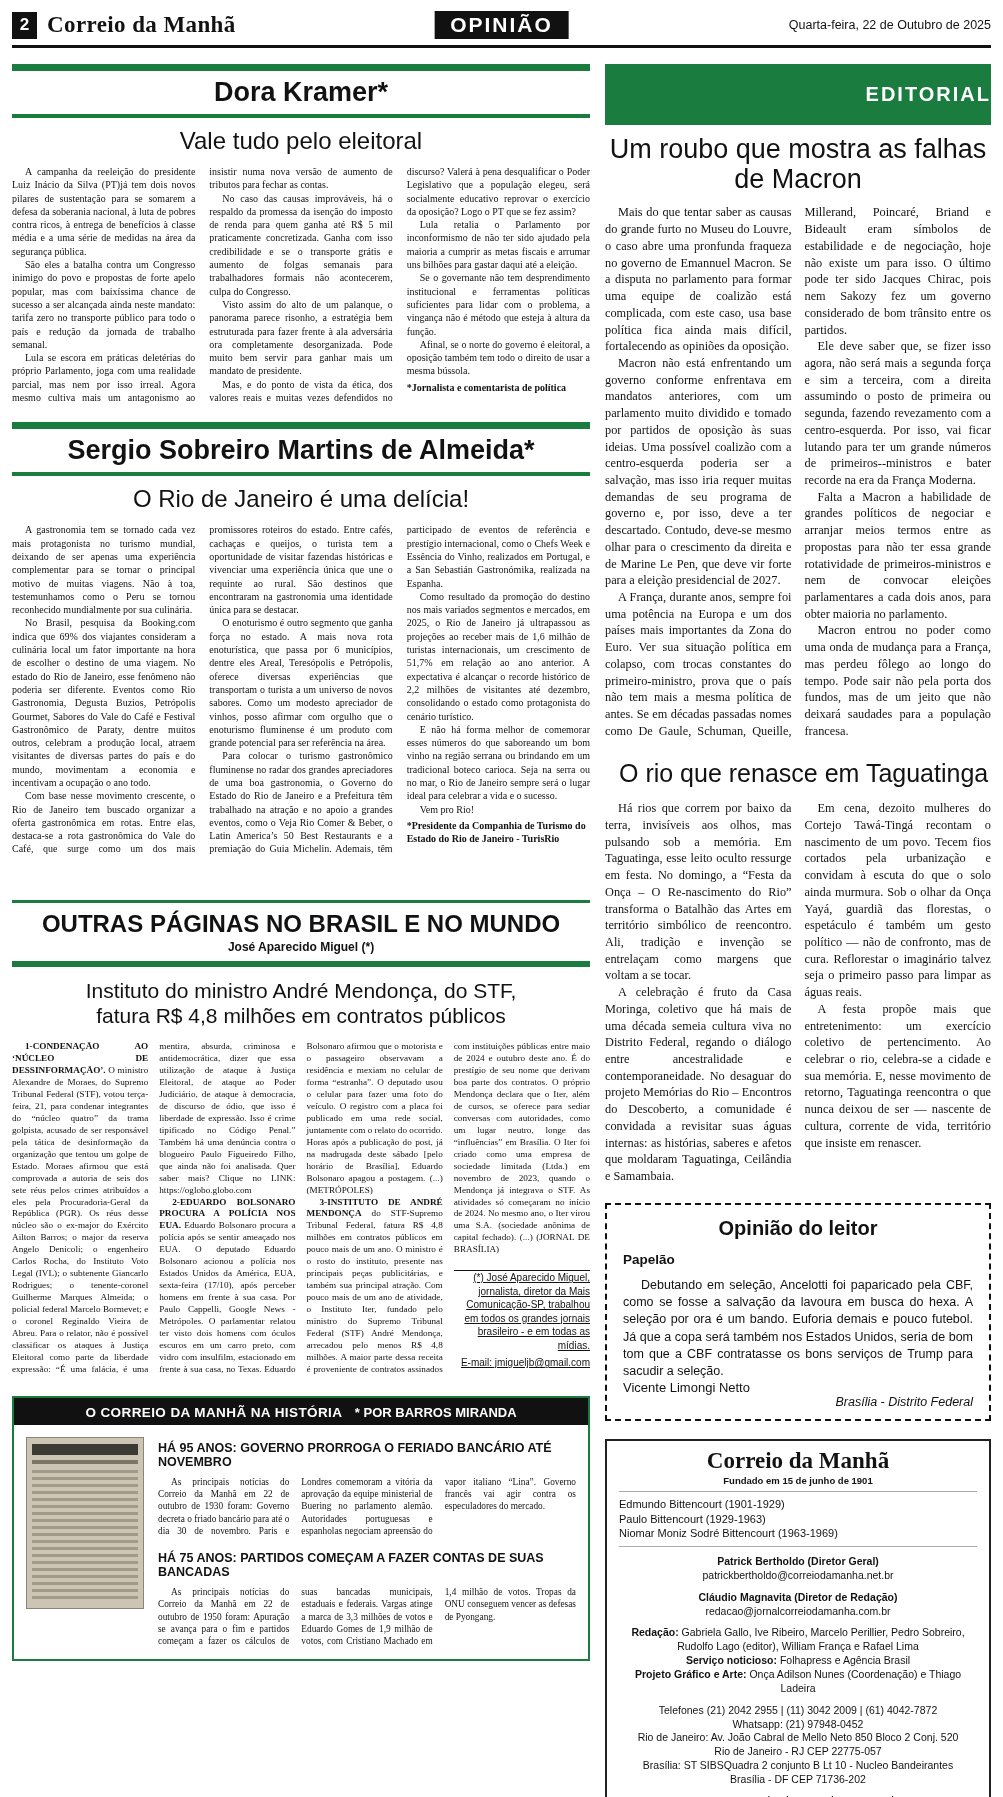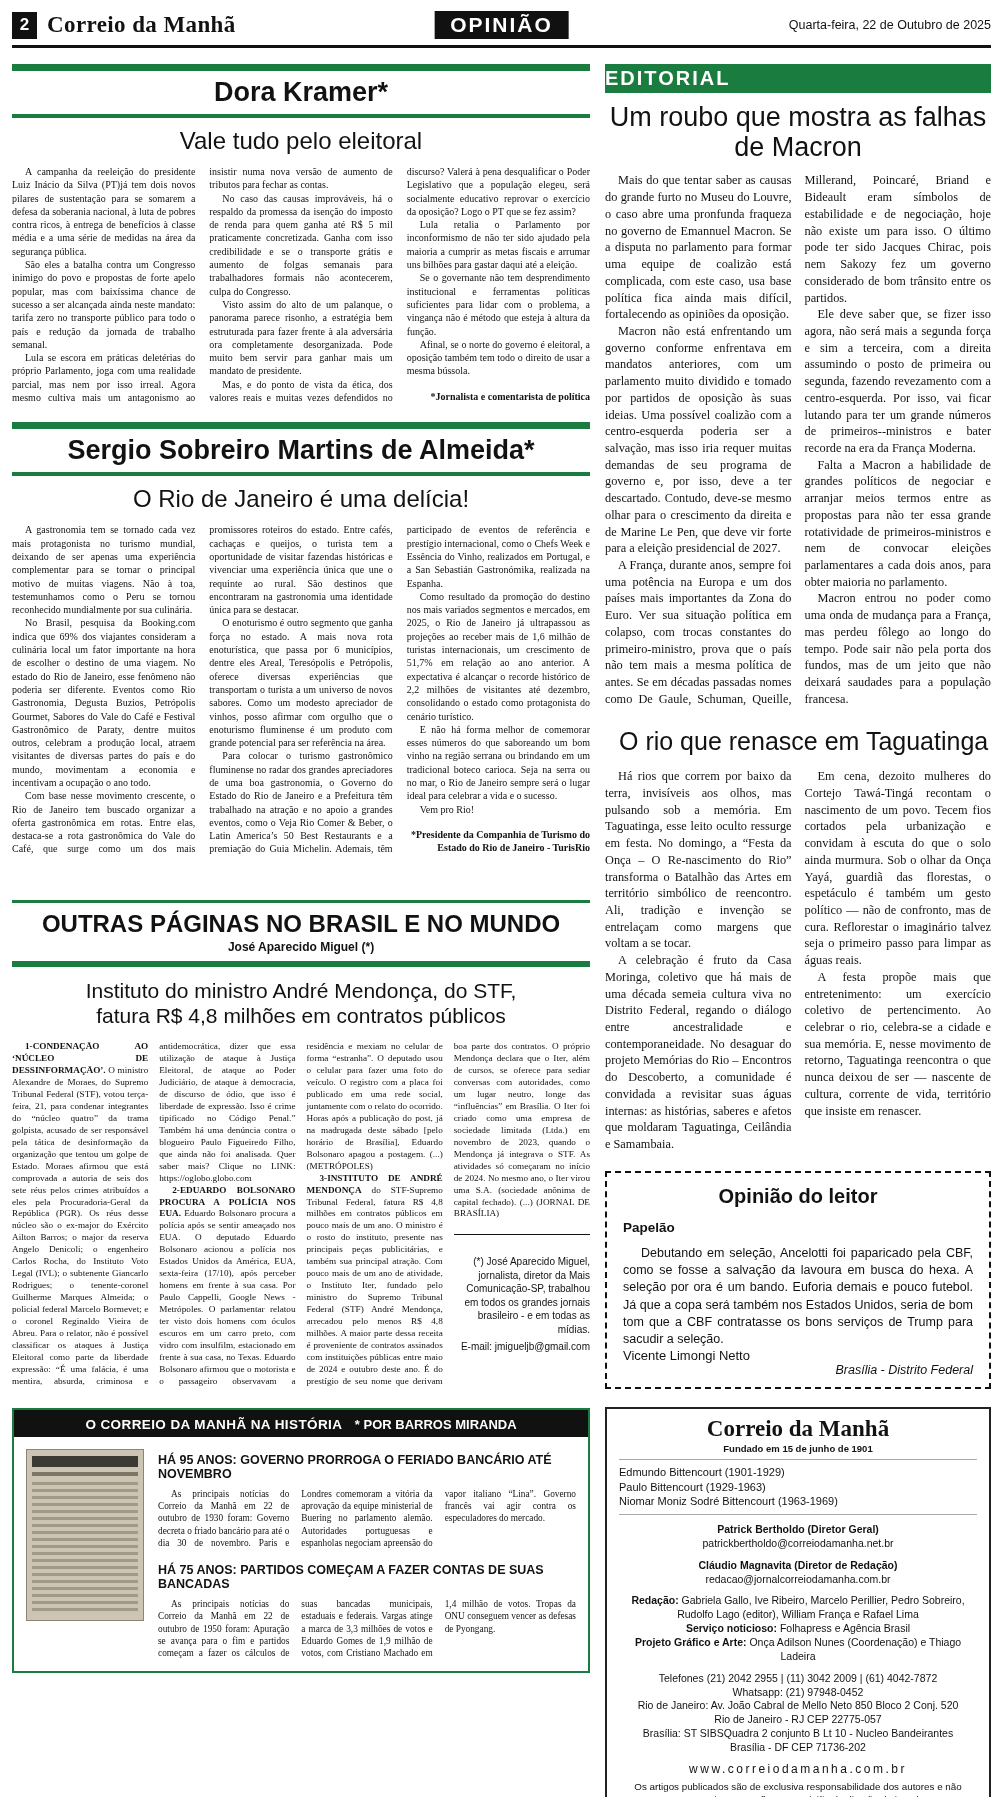--- a/index.html
+++ b/index.html
@@ -27,25 +27,25 @@
   .bar7{ height:7px; background:var(--green); }
   .bar4{ height:4px; background:var(--green); }
   .bar3{ height:3px; background:var(--green); }
   .bar6{ height:6px; background:var(--green); }
 
   .author-title{ font:bold 27px "Liberation Sans",sans-serif; text-align:center; padding:6px 0 6px; }
   .article-sub{ font:400 24px "Liberation Sans",sans-serif; text-align:center; padding:9px 0 10px; }
 
   .body3{ columns:3; column-gap:14px; font:10px/1.33 "Liberation Serif",serif; text-align:justify; }
   .body3 p, .body2 p, .body4 p, .h-body p{ text-indent:13px; }
-  .sig{ font-weight:bold; text-align:right; margin-top:12px; text-indent:0 !important; }
+  .sig{ font-weight:bold; text-align:left; margin-top:3px; text-indent:0 !important; }
 
   
   .editorial-label{ background:var(--green); color:#fff; font:bold 20px "Liberation Sans",sans-serif;
-                    text-align:left; letter-spacing:2px; padding:3px 0; }
+                    text-align:right; letter-spacing:2px; padding:19px 0; }
   .ed-title{ font:400 27px/1.12 "Liberation Sans",sans-serif; text-align:center; padding:9px 0 10px; }
   .body2{ columns:2; column-gap:13px; font:12.3px/1.36 "Liberation Serif",serif; text-align:justify; }
   .tagua-title{ font:400 25px/1.15 "Liberation Sans",sans-serif; padding:20px 0 12px 14px; }
 
   .reader-box{ border:2px dashed #111; margin-top:18px; padding:12px 16px 10px;
                font-family:"Liberation Sans",sans-serif; }
   .reader-title{ font-size:20px; font-weight:bold; text-align:center; margin-bottom:12px; }
   .reader-heading{ font-size:13.5px; font-weight:bold; margin-bottom:10px; }
   .reader-body{ font-size:12.5px; line-height:1.38; text-align:justify; text-indent:18px; }
   .reader-author{ font-weight:normal; margin-top:0; font-size:13px; }
@@ -63,22 +63,22 @@
   .m-site{ letter-spacing:2.5px; font-size:12px; margin:7px 0 5px; }
   .m-disc{ font-size:9.8px; line-height:1.32; margin-top:3px; }
 
   
   .outras{ margin-top:44px; }
   .outras-title{ font:bold 24px "Liberation Sans",sans-serif; text-align:center; padding:7px 0 2px; }
   .outras-byline{ font:bold 12px "Liberation Sans",sans-serif; text-align:center; padding-bottom:7px; }
   .outras-headline{ font:400 21px/1.2 "Liberation Sans",sans-serif; text-align:center; padding:11px 50px 13px; }
   .body4{ columns:4; column-gap:11px; font:9.2px/1.3 "Liberation Serif",serif; text-align:justify; }
   .lead{ font-weight:bold; }
-  .footnote{ border-top:1.5px solid #111; margin-top:14px; padding-top:20px;
-             font:10px/1.35 "Liberation Sans",sans-serif; text-align:right; break-inside:avoid; }
+  .footnote{ border-top:1.5px solid #111; margin-top:14px; padding-top:0;
+             font:10px/1.35 "Liberation Sans",sans-serif; text-align:right; break-inside:avoid;text-decoration:underline; }
   .footnote .fn2{ margin-top:4px; }
 
   
   .historia-box{ border:2px solid var(--green); margin-top:20px; }
   .historia-bar{ background:#111; color:#fff; text-align:center; padding:5px 0 4px;
                  font-family:"Liberation Sans",sans-serif; }
   .historia-bar-title{ font-weight:bold; font-size:13.5px; letter-spacing:.4px; }
   .historia-bar-byline{ font-size:13px; margin-left:8px; font-weight:bold; }
   .historia-content{ display:flex; gap:14px; padding:12px 12px 12px; }
   .thumb{ width:118px; height:172px; flex:none; background:#cdc5b4; border:1px solid #8c8576; padding:6px 5px; }

